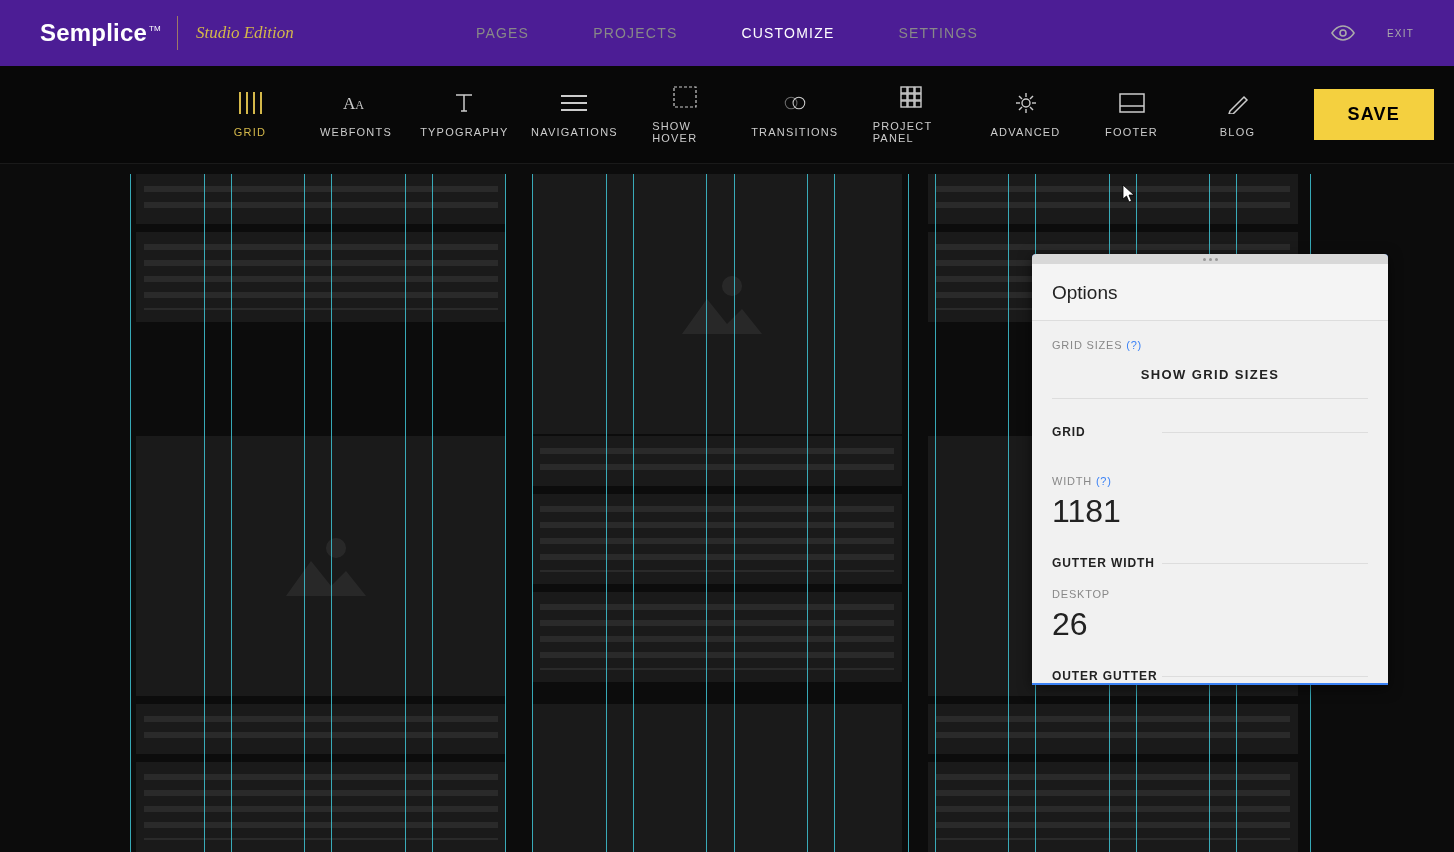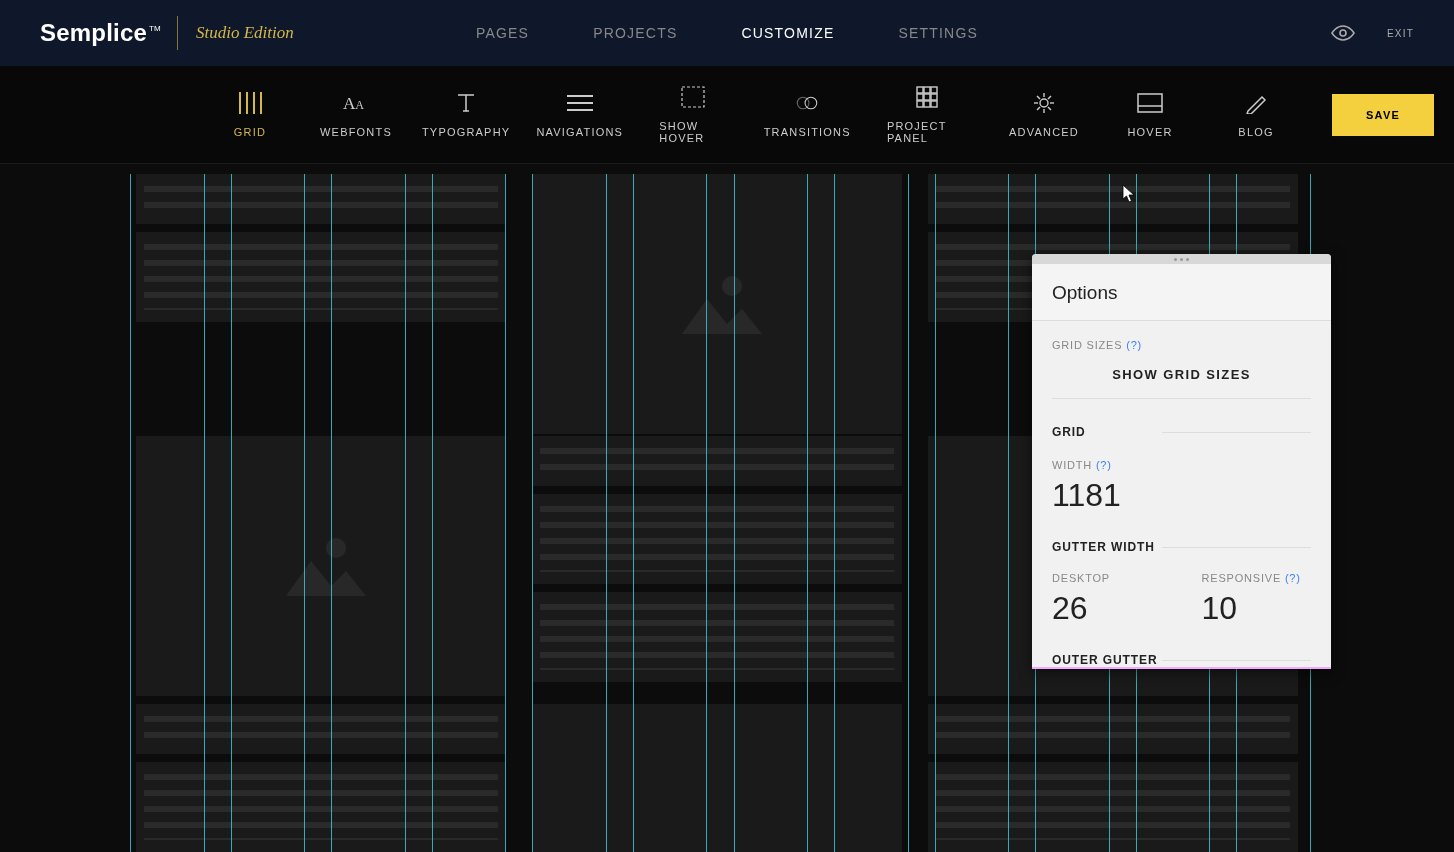--- a/index.html
+++ b/index.html
@@ -8,21 +8,21 @@
   height: 852px;
   background: #0a0a0a;
   font-family: -apple-system, BlinkMacSystemFont, "Segoe UI", Helvetica, Arial, sans-serif;
   overflow: hidden;
   position: relative;
 }
 
 
 .header {
   height: 66px;
-  background: #0f172a;
+  background: #4c1d95;
   display: flex;
   align-items: center;
   padding: 0 40px;
   position: relative;
 }
 .logo-group { display: flex; align-items: center; gap: 18px; }
 .logo-text { color: #fff; font-weight: 700; font-size: 24px; letter-spacing: 0.2px; position: relative; }
 .logo-tm { font-size: 8px; position: relative; top: -10px; left: 2px; font-weight: 400; }
 .logo-divider { width: 1px; height: 34px; background: #d4b84a; opacity: 0.6; }
 .logo-edition { color: #d4b84a; font-style: italic; font-size: 17px; font-family: Georgia, serif; }
@@ -72,21 +72,21 @@
 }
 .subnav-item.active { color: #d4b84a; }
 .subnav-icon { width: 26px; height: 22px; display: flex; align-items: center; justify-content: center; }
 .subnav-label { font-size: 11px; letter-spacing: 1.2px; font-weight: 500; }
 .save-btn {
   margin-left: auto;
   background: #f4d03f;
   color: #000;
   border: none;
   padding: 15px 34px;
-  font-size: 11px;
+  font-size: 18px;
   font-weight: 700;
   letter-spacing: 1.2px;
   cursor: pointer;
 }
 
 
 .canvas {
   position: absolute;
   top: 164px;
   left: 0;
@@ -136,22 +136,22 @@
   height: 20px;
   color: #fff;
   z-index: 5;
 }
 
 
 .panel {
   position: absolute;
   top: 254px;
   left: 1032px;
-  width: 299px;
-  background: #f0abfc;
+  width: 356px;
+  background: #3b82f6;
   border-radius: 4px 4px 0 0;
   box-shadow: 0 3px 14px rgba(0,0,0,0.55);
   font-family: -apple-system, "Segoe UI", sans-serif;
 }
 .panel-grip {
   height: 10px;
   background: #d8d8d8;
   border-radius: 4px 4px 0 0;
   display: flex;
   align-items: center;
@@ -202,21 +202,21 @@
   border-top: 1px solid #ddd;
 }
 .field-value {
   font-size: 32px;
   color: #222;
   font-weight: 400;
   margin-top: 4px;
 }
 .two-col { display: flex; gap: 40px; margin-top: 18px; }
 .two-col > div { flex: 1; }
-.mt { margin-top: 20px; }
+.mt { margin-top: 36px; }
 </style>
 </head>
 <body>
 
 <div class="header">
   <div class="logo-group">
     <div class="logo-text">
       <span>Semplice</span><span class="logo-tm">TM</span>
     </div>
     <div class="logo-divider"></div>
@@ -327,21 +327,21 @@
     </div>
     <div class="subnav-label">ADVANCED</div>
   </div>
   <div class="subnav-item">
     <div class="subnav-icon">
       <svg width="26" height="20" viewBox="0 0 26 20" stroke="currentColor" stroke-width="1.5" fill="none">
           <rect x="1" y="1" width="24" height="18"></rect>
           <line x1="1" y1="13" x2="25" y2="13"></line>
         </svg>
     </div>
-    <div class="subnav-label">HOVER</div>
+    <div class="subnav-label">FOOTER</div>
   </div>
   <div class="subnav-item">
     <div class="subnav-icon">
       <svg width="22" height="22" viewBox="0 0 22 22" stroke="currentColor" stroke-width="1.5" fill="none">
           <path d="M3 19 L17 5 L20 8 L6 22 L2 22 Z"></path>
         </svg>
     </div>
     <div class="subnav-label">BLOG</div>
   </div>
   <button class="save-btn">SAVE</button>
@@ -419,24 +419,17 @@
       </div>
       <div class="field-value">1181</div>
     </div>
 
     <div class="section-hdr">GUTTER WIDTH</div>
     <div class="two-col">
       <div>
         <div class="field-label">DESKTOP</div>
         <div class="field-value">26</div>
       </div>
-      <div>
-        <div class="field-label">
-          <span>RESPONSIVE</span>
-          <span class="help">(?)</span>
-        </div>
-        <div class="field-value">10</div>
-      </div>
     </div>
 
     <div class="section-hdr">OUTER GUTTER</div>
   </div>
 </div>
 
 </body></html>

